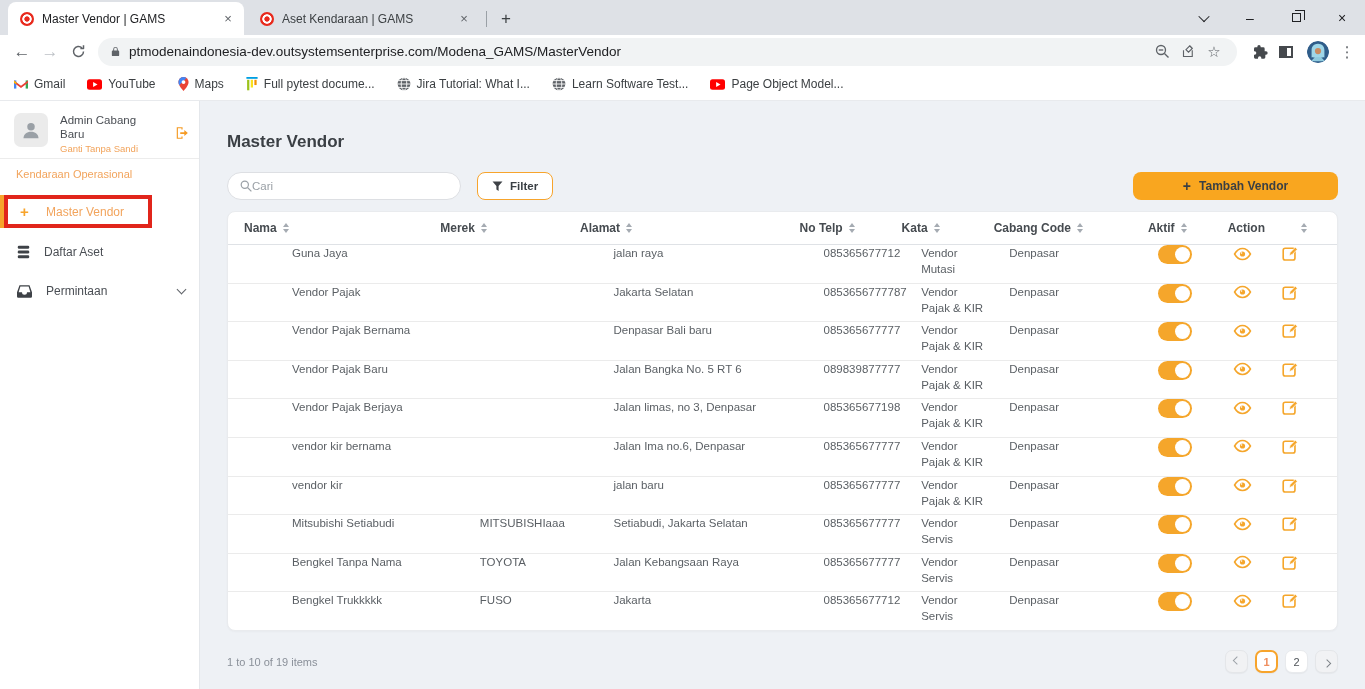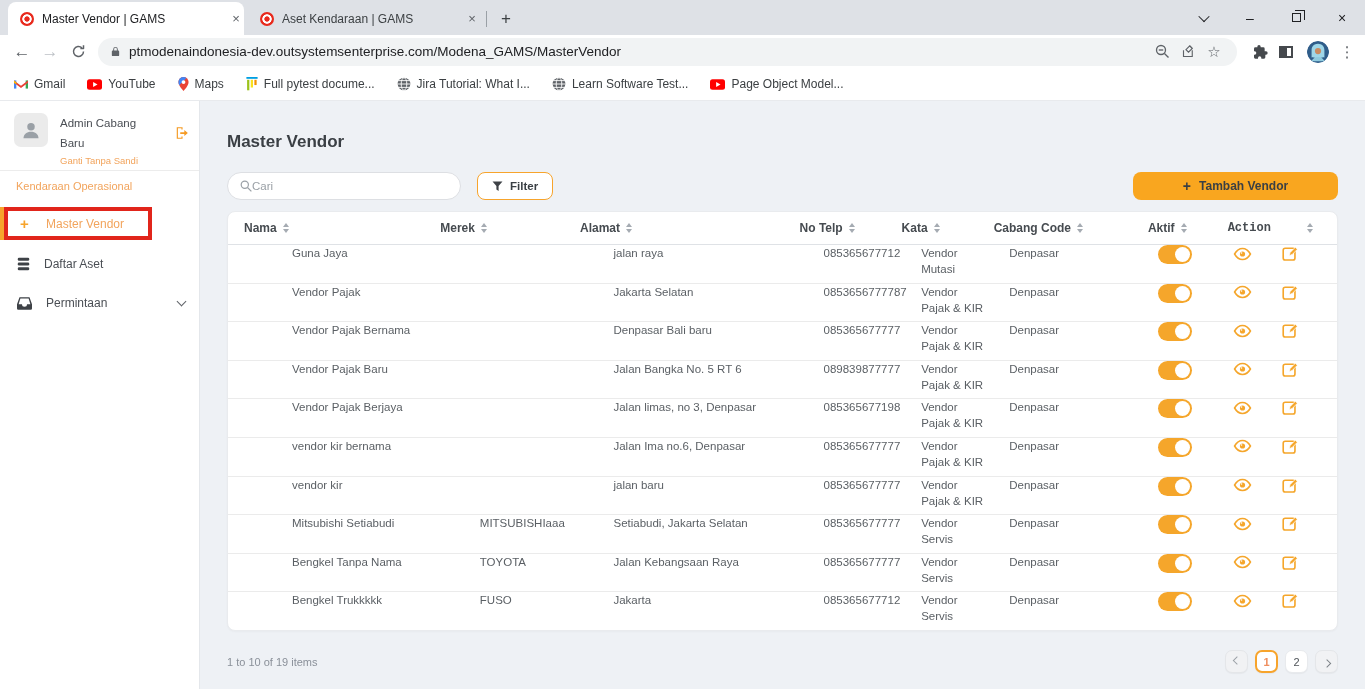--- a/index.html
+++ b/index.html
@@ -2,21 +2,21 @@
 <html><head>
 <meta charset="utf-8">
 <style>
   * { margin:0; padding:0; box-sizing:border-box; }
   html,body { width:1365px; height:689px; }
   body { font-family:"Liberation Sans", sans-serif; overflow:hidden; background:#fff; }
   #screen { position:relative; width:1365px; height:689px; overflow:hidden; }
 
   
   .titlebar { height:35px; background:#DEE1E6; display:flex; align-items:flex-end; position:relative; }
-  .tab { display:flex; align-items:center; height:33px; padding:0 0 0 12px; font-size:12px; color:#3C4043; }
+  .tab { display:flex; align-items:center; height:33px; padding:0 8px 0 12px; font-size:12px; color:#3C4043; }
   .tab.active { background:#fff; border-radius:8px 8px 0 0; width:236px; margin-left:8px; color:#202124; }
   .tab.inactive { width:232px; margin-left:4px; }
   .tab .tab-title { flex:1; white-space:nowrap; overflow:hidden; margin:0 6px 0 8px; }
   .tab .tab-close { color:#5F6368; font-size:13px; width:16px; height:16px; line-height:15px; text-align:center; border-radius:50%; }
   .favicon { width:14px; height:14px; border-radius:50%; flex:0 0 14px;
     background:radial-gradient(circle at 50% 50%, #E8291C 0 2.3px, #ffffff 3px 4.4px, #E8291C 5px 7px); }
   .tab-divider { width:1px; height:16px; background:#9AA0A6; margin:0 6px 8px 6px; }
   .newtab-btn { font-size:17px; color:#3C4043; margin-bottom:6px; padding:0 8px; }
   .win-controls { position:absolute; right:0; top:0; height:35px; display:flex; align-items:center; }
   .win-btn { width:46px; height:35px; display:flex; align-items:center; justify-content:center; color:#202124; font-size:14px; }
@@ -39,21 +39,21 @@
   .bookmarksbar { height:33px; background:#fff; display:flex; align-items:center; padding-left:14px; border-bottom:1px solid #E8EAED; }
   .bookmark { display:flex; align-items:center; gap:6px; font-size:12px; color:#3C4043; margin-right:22px; white-space:nowrap; }
 
   
   .app { display:flex; height:588px; background:#EEF1F5; }
   .sidebar { width:200px; background:#fff; border-right:1px solid #E4E7EB; position:relative; flex:0 0 200px; }
 
   .side-user { display:flex; margin:12px 10px 0 14px; }
   .side-avatar { width:34px; height:34px; border-radius:7px; background:#EBEBEB; display:flex; align-items:center; justify-content:center; flex:0 0 34px; }
   .side-user-mid { flex:1; margin-left:12px; }
-  .side-user-name { font-size:11.5px; color:#4A4E54; line-height:20px; width:88px; }
+  .side-user-name { font-size:11.5px; color:#4A4E54; line-height:14px; width:88px; }
   .side-user-pass { font-size:9.5px; color:#F2A45C; margin-top:2px; }
   .side-logout { margin-top:12px; }
 
   .side-item { display:flex; align-items:center; height:26px; padding-left:17px; font-size:12px; color:#4A4E54; position:relative; }
   .side-item .lbl { margin-left:14px; }
   .side-item-home { margin-top:17px; }
   .side-divider { height:1px; background:#ECECEC; margin-top:4px; }
   .side-section { font-size:11px; color:#F2A45C; padding-left:16px; margin-top:9px; height:14px; }
   .side-item-active { height:33px; margin-top:13px; color:#F2A45C; }
   .active-bar { position:absolute; left:0; top:0; width:5px; height:33px; background:#F7A42C; }
@@ -79,21 +79,21 @@
   .thead { display:flex; height:33px; align-items:center; border-bottom:1px solid #DFE2E6; flex:0 0 33px; }
   .th { font-size:12px; font-weight:bold; color:#464B50; display:flex; align-items:center; padding-left:16px;text-align:center; }
   .sort { display:inline-flex; flex-direction:column; gap:2px; margin-left:6px; }
   .sort .up { width:0; height:0; border-left:3px solid transparent; border-right:3px solid transparent; border-bottom:4px solid #A5ABB2; }
   .sort .dn { width:0; height:0; border-left:3px solid transparent; border-right:3px solid transparent; border-top:4px solid #A5ABB2; }
   .tbody { flex:1; display:flex; flex-direction:column; }
   .trow { flex:1; display:flex; align-items:flex-start; border-bottom:1px solid #EBEBEB;padding-left:48px; }
   .trow:last-child { border-bottom:none; }
   .td { font-size:11.5px; color:#5A5F64; padding-left:16px; line-height:1.4; }
   .c1{width:17.7%;} .c2{width:12.6%;} .c3{width:19.8%;} .c4{width:9.2%;}
-  .c5{width:8.3%; padding-right:6px;} .c6{width:13.1%;} .c7{width:8.0%; display:flex; justify-content:center; padding-left:0;} .c8{width:11.3%; display:flex; align-items:center; gap:30px;font-family:Liberation Mono, monospace;}
+  .c5{width:8.3%; padding-right:6px;} .c6{width:13.1%;} .c7{width:8.0%; display:flex; justify-content:center; padding-left:0;} .c8{width:11.3%; display:flex; align-items:center; gap:30px;}
   .th.c7 { justify-content:center; padding-left:0; }
 
   .toggle { width:34px; height:19px; border-radius:10px; background:#F5A62B; position:relative; display:inline-block; }
   .toggle .knob { position:absolute; right:2px; top:2px; width:15px; height:15px; border-radius:50%; background:#fff; }
   .act { display:inline-flex; align-items:center; }
 
   
   .foot-row { display:flex; align-items:center; margin-top:19px; }
   .foot-summary { font-size:11px; color:#8A9099; }
   .pager { margin-left:auto; display:flex; align-items:center; gap:7px; }

